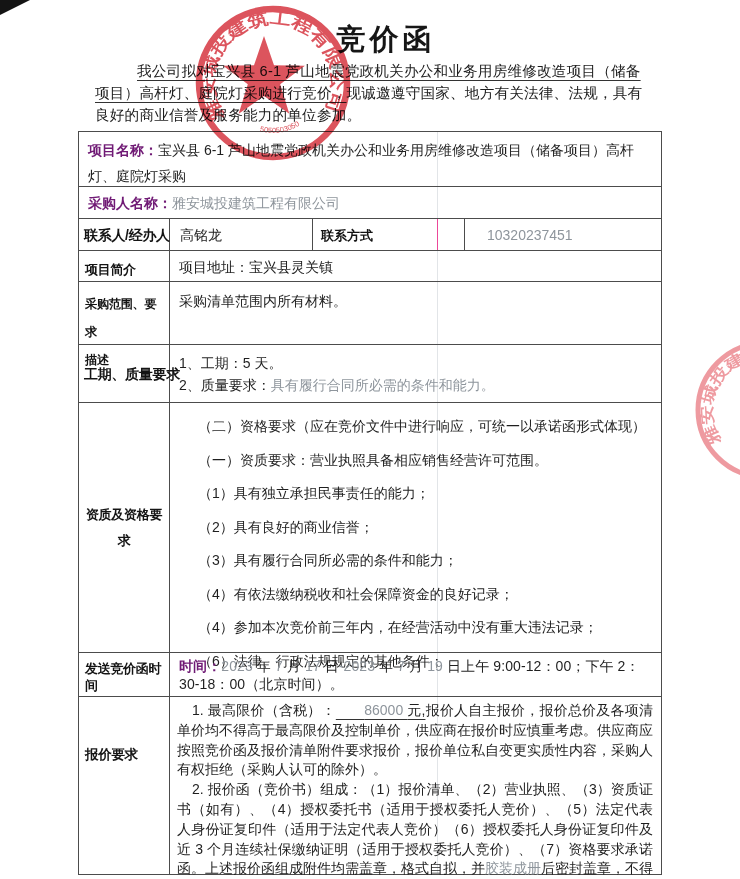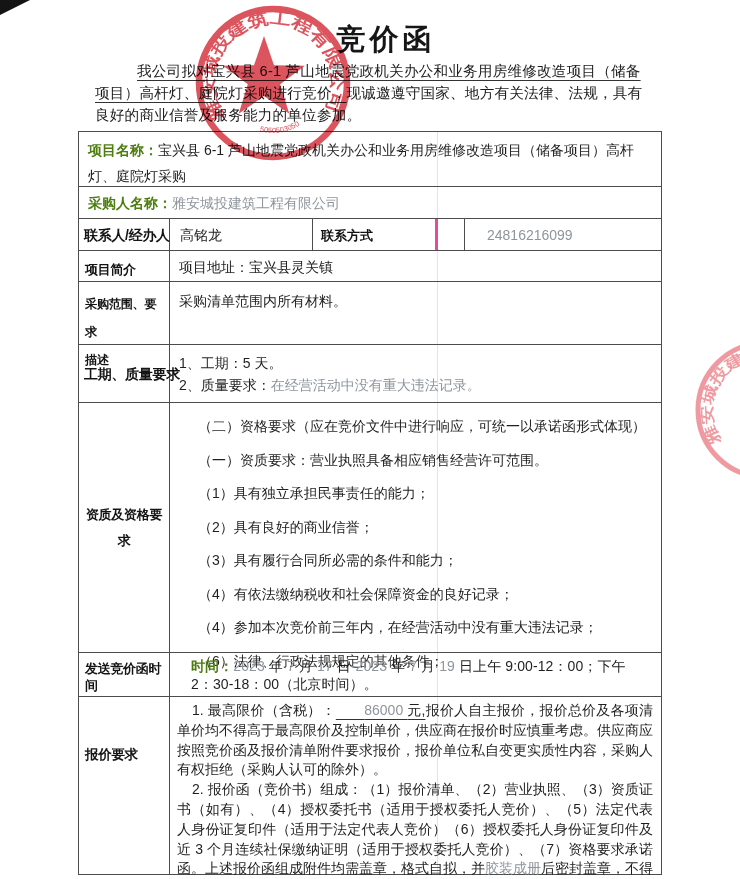--- a/index.html
+++ b/index.html
@@ -7,37 +7,37 @@
         font-family:"Liberation Sans",sans-serif;color:#222;}
   .corner{position:absolute;left:0;top:0;width:30px;height:15px;background:#141414;
         clip-path:polygon(0 0,100% 0,0 100%);}
   .title{position:absolute;top:20px;left:0;width:100%;text-align:center;font-size:29px;
         font-weight:bold;color:#161616;letter-spacing:4px;transform:translateX(16px);}
   .intro{position:absolute;left:95px;top:61px;width:566px;font-size:14.6px;line-height:21.8px;
         color:#1c1c1c;letter-spacing:0.2px;}
   .intro .ln{white-space:nowrap;}
   .ind{display:inline-block;width:42px;}
   .ul{text-decoration:underline;text-underline-offset:4px;text-decoration-color:#333;}
-  .b{font-weight:bold;color:#4d7c0f;}
+  .b{font-weight:bold;color:#701a75;}
   .muted{color:#8e959c;}
   .scanline{position:absolute;left:437px;top:131px;width:1px;height:742px;background:#e2e5e8;}
   .tbl{position:absolute;left:78px;top:131px;width:584px;box-sizing:border-box;
         border:1px solid #4c4c4c;font-size:14px;color:#1f1f1f;}
   .row{display:flex;box-sizing:border-box;border-bottom:1px solid #4c4c4c;}
   .row:last-child{border-bottom:none;}
   .lbl{width:91px;flex:0 0 91px;box-sizing:border-box;border-right:1px solid #4c4c4c;
         font-weight:bold;font-size:13px;letter-spacing:-0.3px;color:#141414;
         padding:6px 3px 0 6px;white-space:pre-line;line-height:26px;}
   .cnt{flex:1;box-sizing:border-box;padding:6px 10px 0 9px;line-height:21px;}
   .r1{height:55px;}.r1 .cnt{line-height:26px;padding-top:5px;}
   .r2{height:32px;justify-content:flex-end;}.r3{height:32px;}.r4{height:31px;}
   .r5{height:63px;}.r6{height:58px;}
-  .r7{height:250px;}.r8{height:44px;gap:12px;}.r9{height:177px;}
+  .r7{height:250px;}.r8{height:44px;}.r9{height:177px;}
   .c-mid{flex:0 0 143px;border-right:1px solid #4c4c4c;box-sizing:border-box;padding:8px 4px 0 10px;}
-  .c-lbl2{flex:0 0 125px;border-right:3px solid #ec4899;box-sizing:border-box;padding:8px 4px 0 8px;
+  .c-lbl2{flex:0 0 125px;border-right:1px solid #ec4899;box-sizing:border-box;padding:8px 4px 0 8px;
         font-weight:bold;font-size:13px;color:#141414;}
   .c-gap{flex:0 0 26px;border-right:1px solid #4c4c4c;}
   .c-val{flex:1;padding:8px 4px 0 22px;}
   .lbl-center{display:flex;flex-direction:column;justify-content:center;text-align:center;
         padding:0 3px;line-height:26px;}
   .lbl-mid{display:flex;align-items:center;white-space:nowrap;font-size:14px;padding:0 0 0 5px;}
   .lbl-top-sm{font-size:12.2px;line-height:28px;padding-top:8px;}
   .lbl-wrap8{line-height:17px;padding-top:7px;}
   .lbl-offer{padding-top:45px;font-size:13.5px;}
   .r5 .cnt{padding-top:9px;}
@@ -77,39 +77,39 @@
 
     <div class="row r2">
       <div class="cnt"><span class="b">采购人名称：</span><span class="muted">雅安城投建筑工程有限公司</span></div>
     </div>
 
     <div class="row r3">
       <div class="lbl lbl-mid">联系人/经办人</div>
       <div class="c-mid">高铭龙</div>
       <div class="c-lbl2">联系方式</div>
       <div class="c-gap"></div>
-      <div class="c-val muted">24816216099</div>
+      <div class="c-val muted">10320237451</div>
     </div>
 
     <div class="row r4">
       <div class="lbl">项目简介</div>
       <div class="cnt">项目地址：宝兴县灵关镇</div>
     </div>
 
     <div class="row r5">
       <div class="lbl lbl-top-sm">采购范围、要求
 描述</div>
       <div class="cnt">采购清单范围内所有材料。</div>
     </div>
 
     <div class="row r6">
       <div class="lbl lbl-mid">工期、质量要求</div>
       <div class="cnt">
         <div>1、工期：5 天。</div>
-        <div><span>2、质量要求：</span><span class="muted">在经营活动中没有重大违法记录。</span></div>
+        <div><span>2、质量要求：</span><span class="muted">具有履行合同所必需的条件和能力。</span></div>
       </div>
     </div>
 
     <div class="row r7">
       <div class="lbl lbl-center">资质及资格要求</div>
       <div class="cnt">
           <div class="para">（二）资格要求（应在竞价文件中进行响应，可统一以承诺函形式体现）</div>
           <div class="para">（一）资质要求：营业执照具备相应销售经营许可范围。</div>
           <div class="para">（1）具有独立承担民事责任的能力；</div>
           <div class="para">（2）具有良好的商业信誉；</div>

